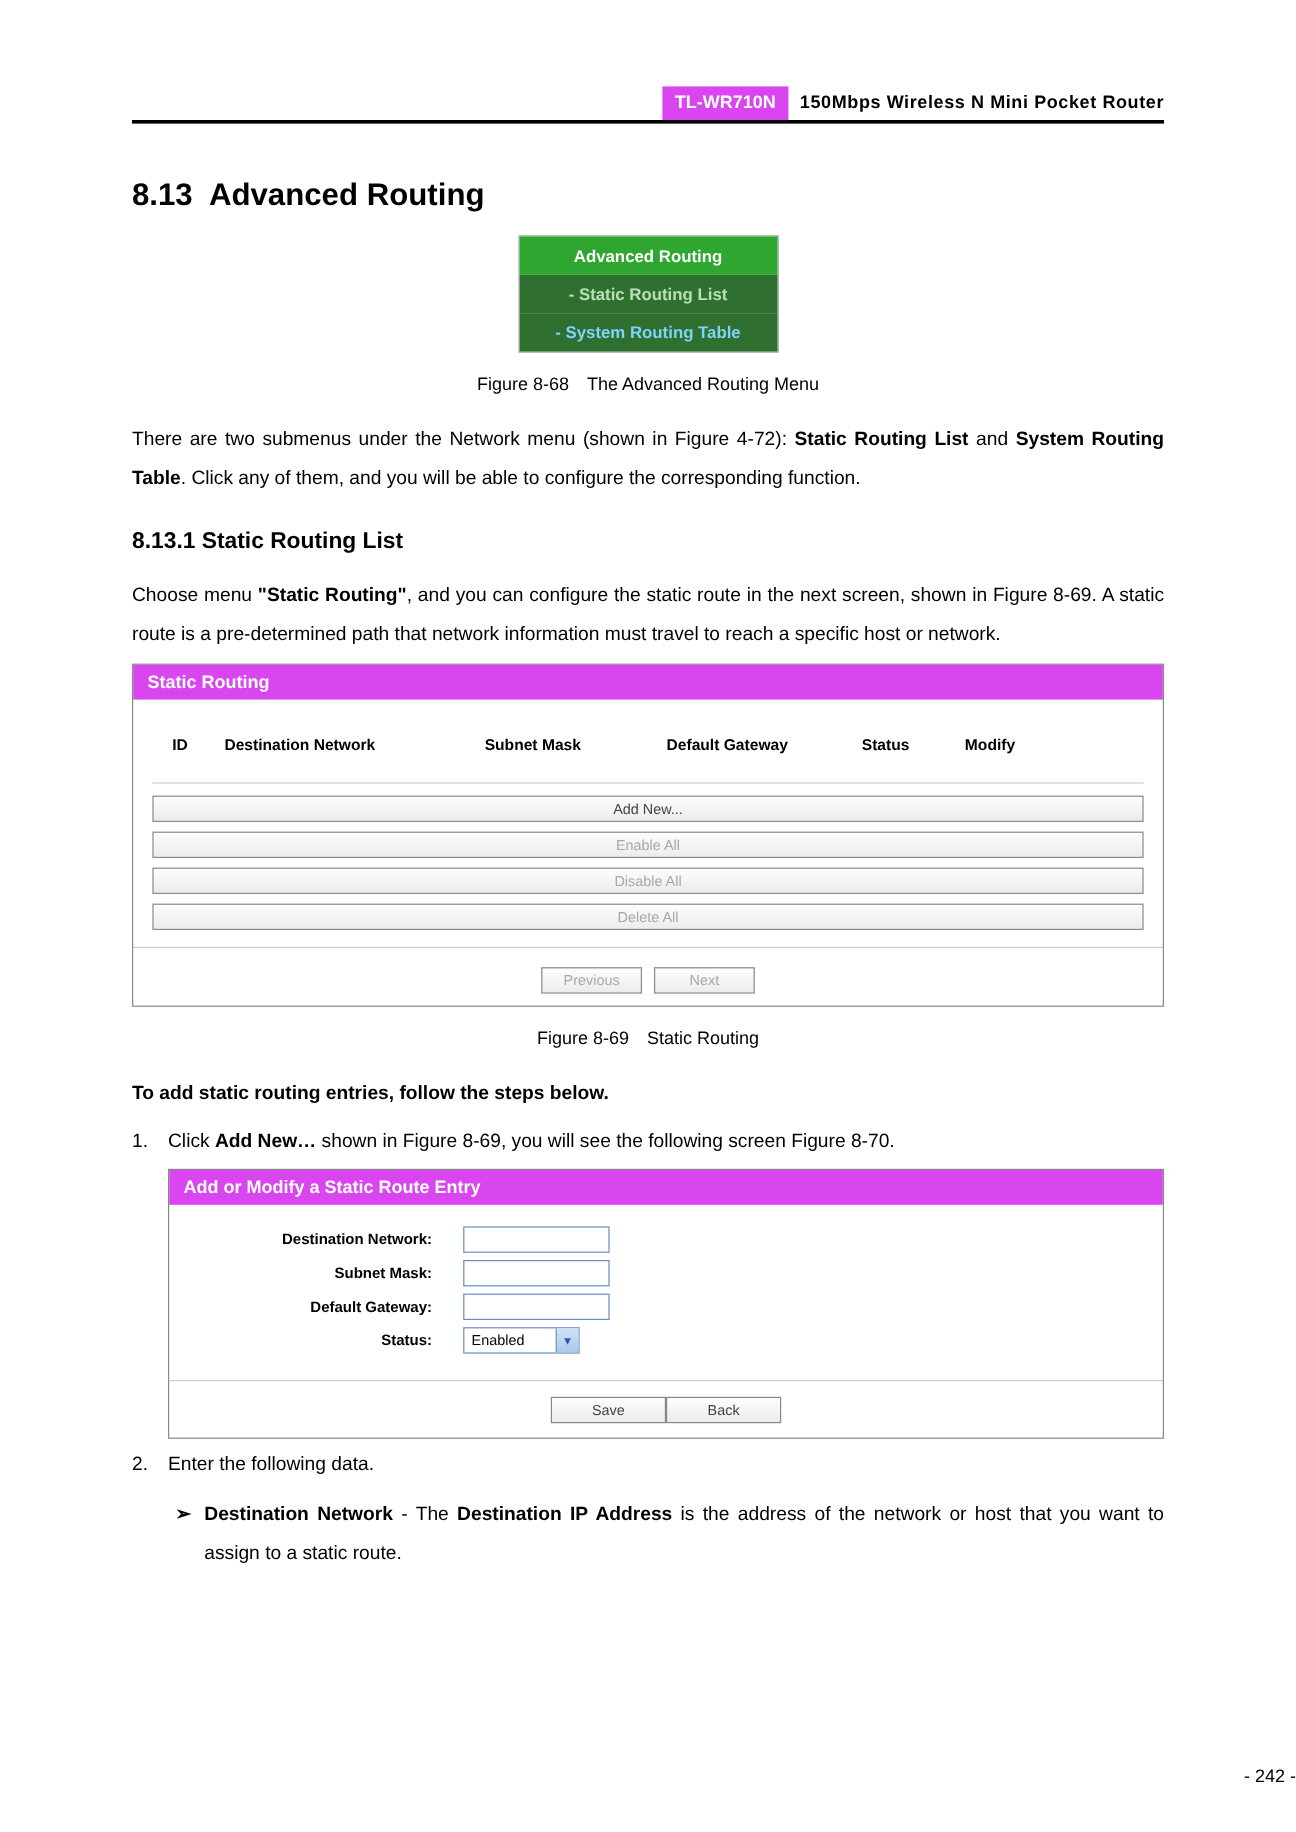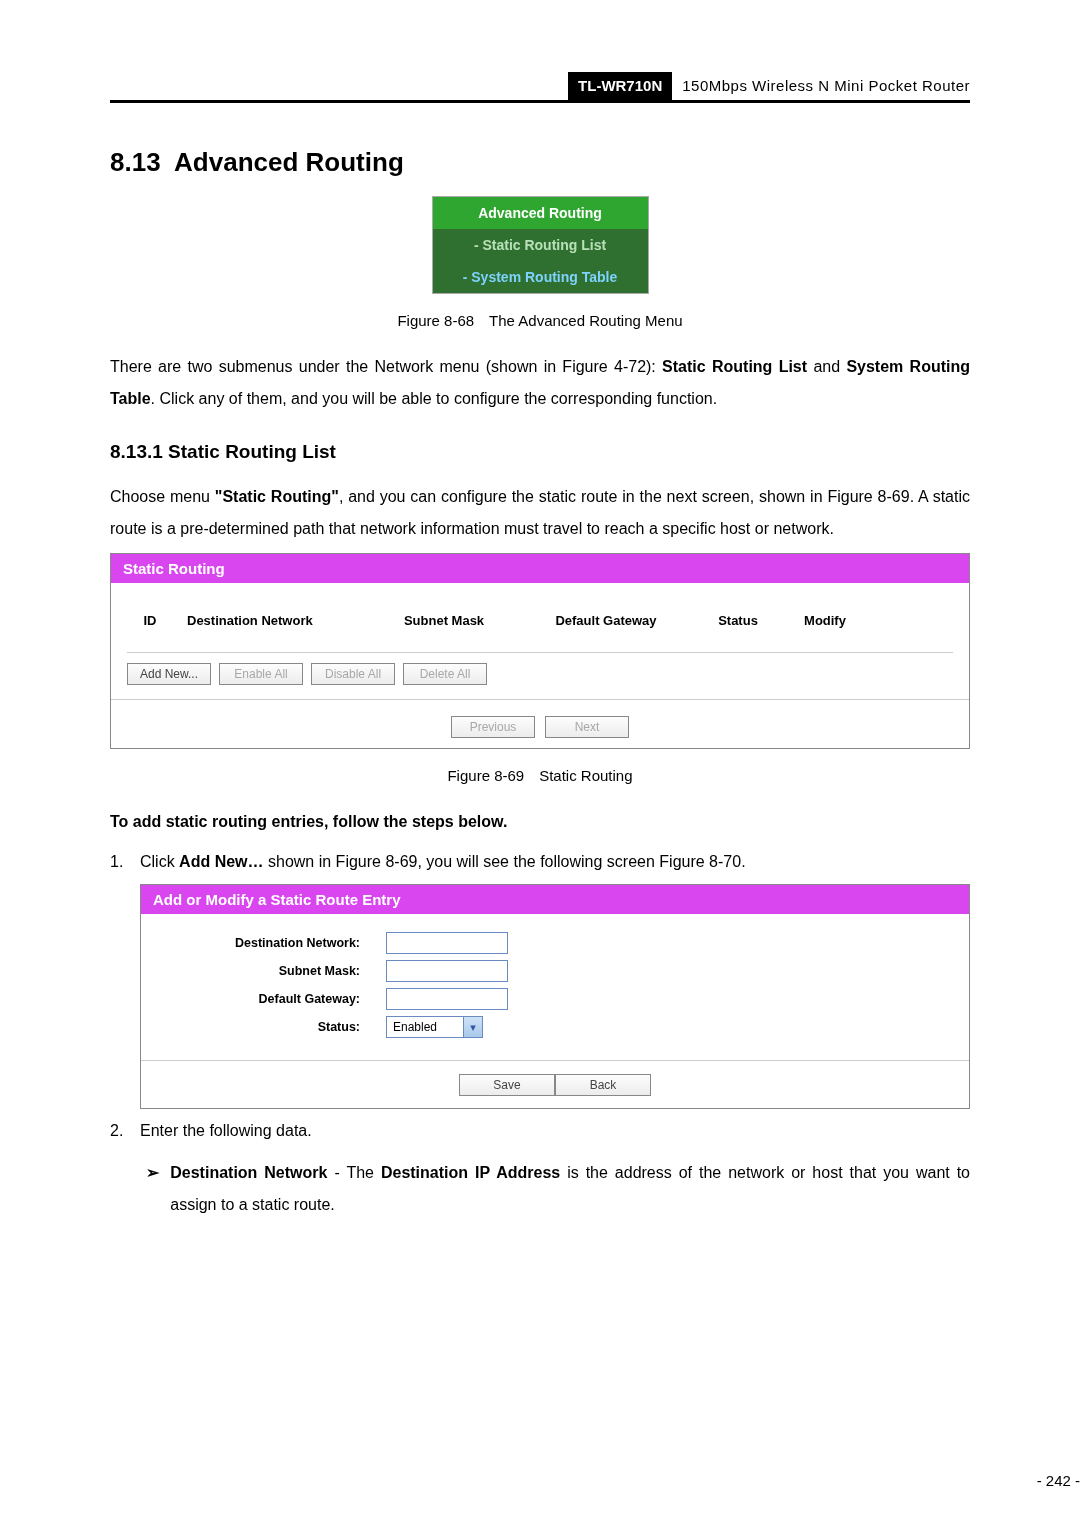--- a/index.html
+++ b/index.html
@@ -18,32 +18,32 @@
   }
   .header-bar {
     display: flex;
     border-bottom: 3px solid #000;
     padding: 0 0 4px 0;
     justify-content: flex-end;
     align-items: flex-end;
     height: 26px;
   }
   .model-box {
-    background: #000000;
+    background: #d946ef;
     color: #fff;
     font-weight: bold;
     font-size: 15px;
     padding: 5px 10px 6px 10px;
     margin-right: 10px;
     margin-bottom: -4px;
     margin-top: 13px;
   }
   .product-desc {
     color: #000;
-    font-weight: normal;
+    font-weight: bold;
     font-size: 15px;
     letter-spacing: 0.5px;
     padding-bottom: 2px;
   }
   h1.section-title {
     font-size: 26px;
     font-weight: bold;
     margin: 44px 0 18px 0;
   }
   h2.subsection-title {
@@ -112,21 +112,21 @@
     display: inline-block;
     border: 1px solid #888;
     background: linear-gradient(#fdfdfd, #ececec);
     font-size: 12px;
     padding: 3px 12px;
     color: #444;
     min-width: 58px;
     text-align: center;
   }
   .btn.disabled { color: #a8a8a8; }
-  .btn-row { padding: 10px 0 2px 0; display:flex; gap:8px; }
+  .btn-row { padding: 10px 0 2px 0; display:flex; gap:8px;flex-direction:column; }
   .btn-center-row {
     padding: 16px 0 10px 0;
     display: flex;
     justify-content: center;
     gap: 10px;
     border-top: 1px solid #ccc;
   }
   .form-shot {
     border: 1px solid #888;
     margin-top: 6px;

